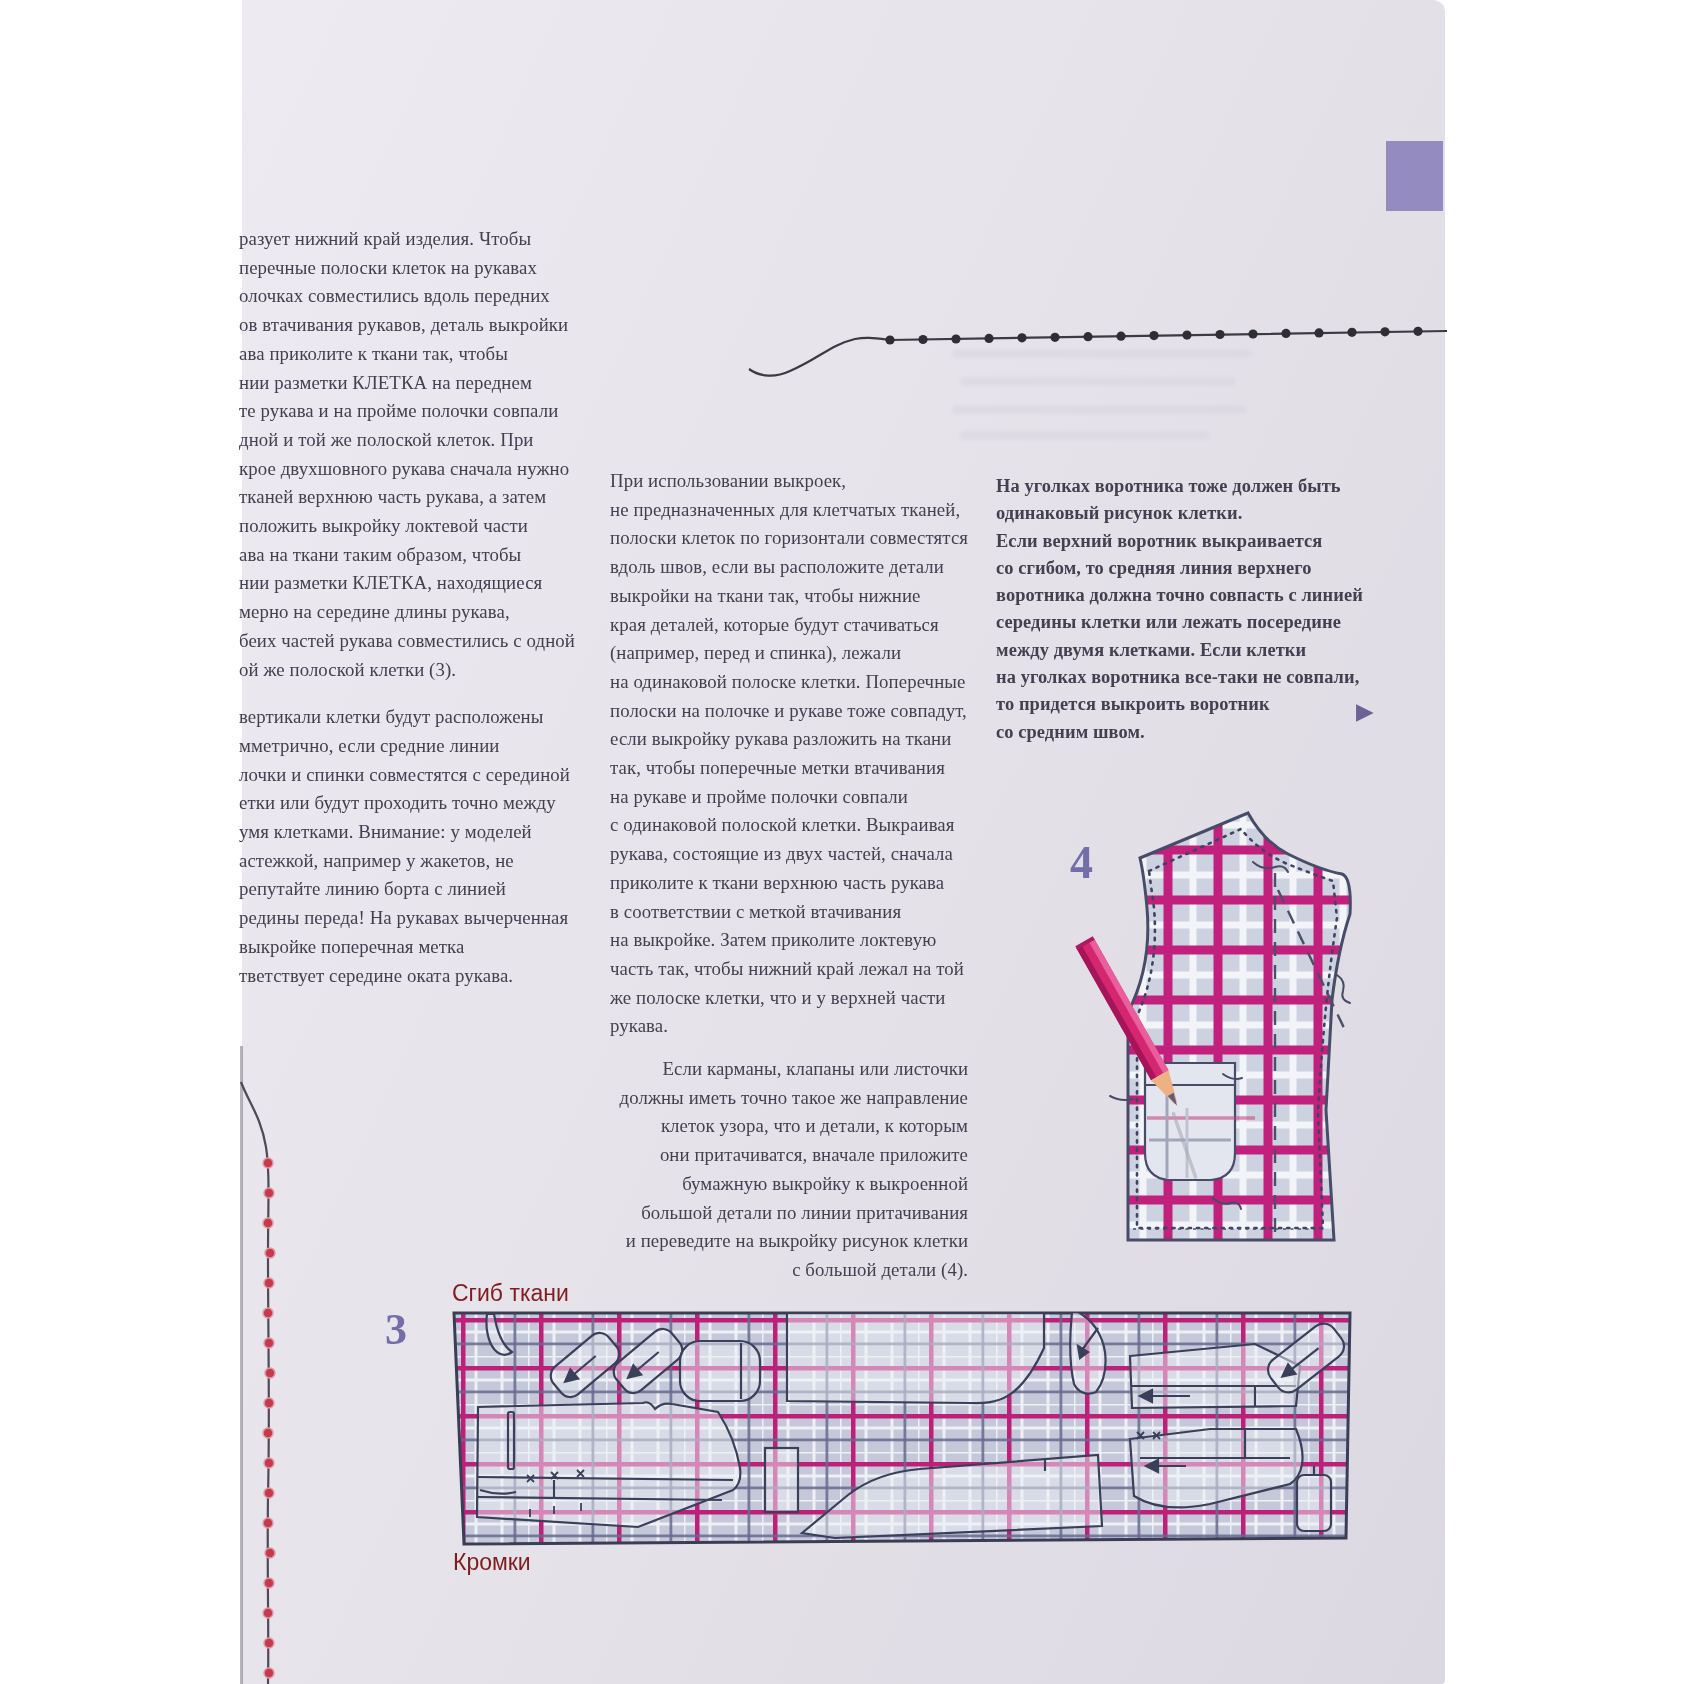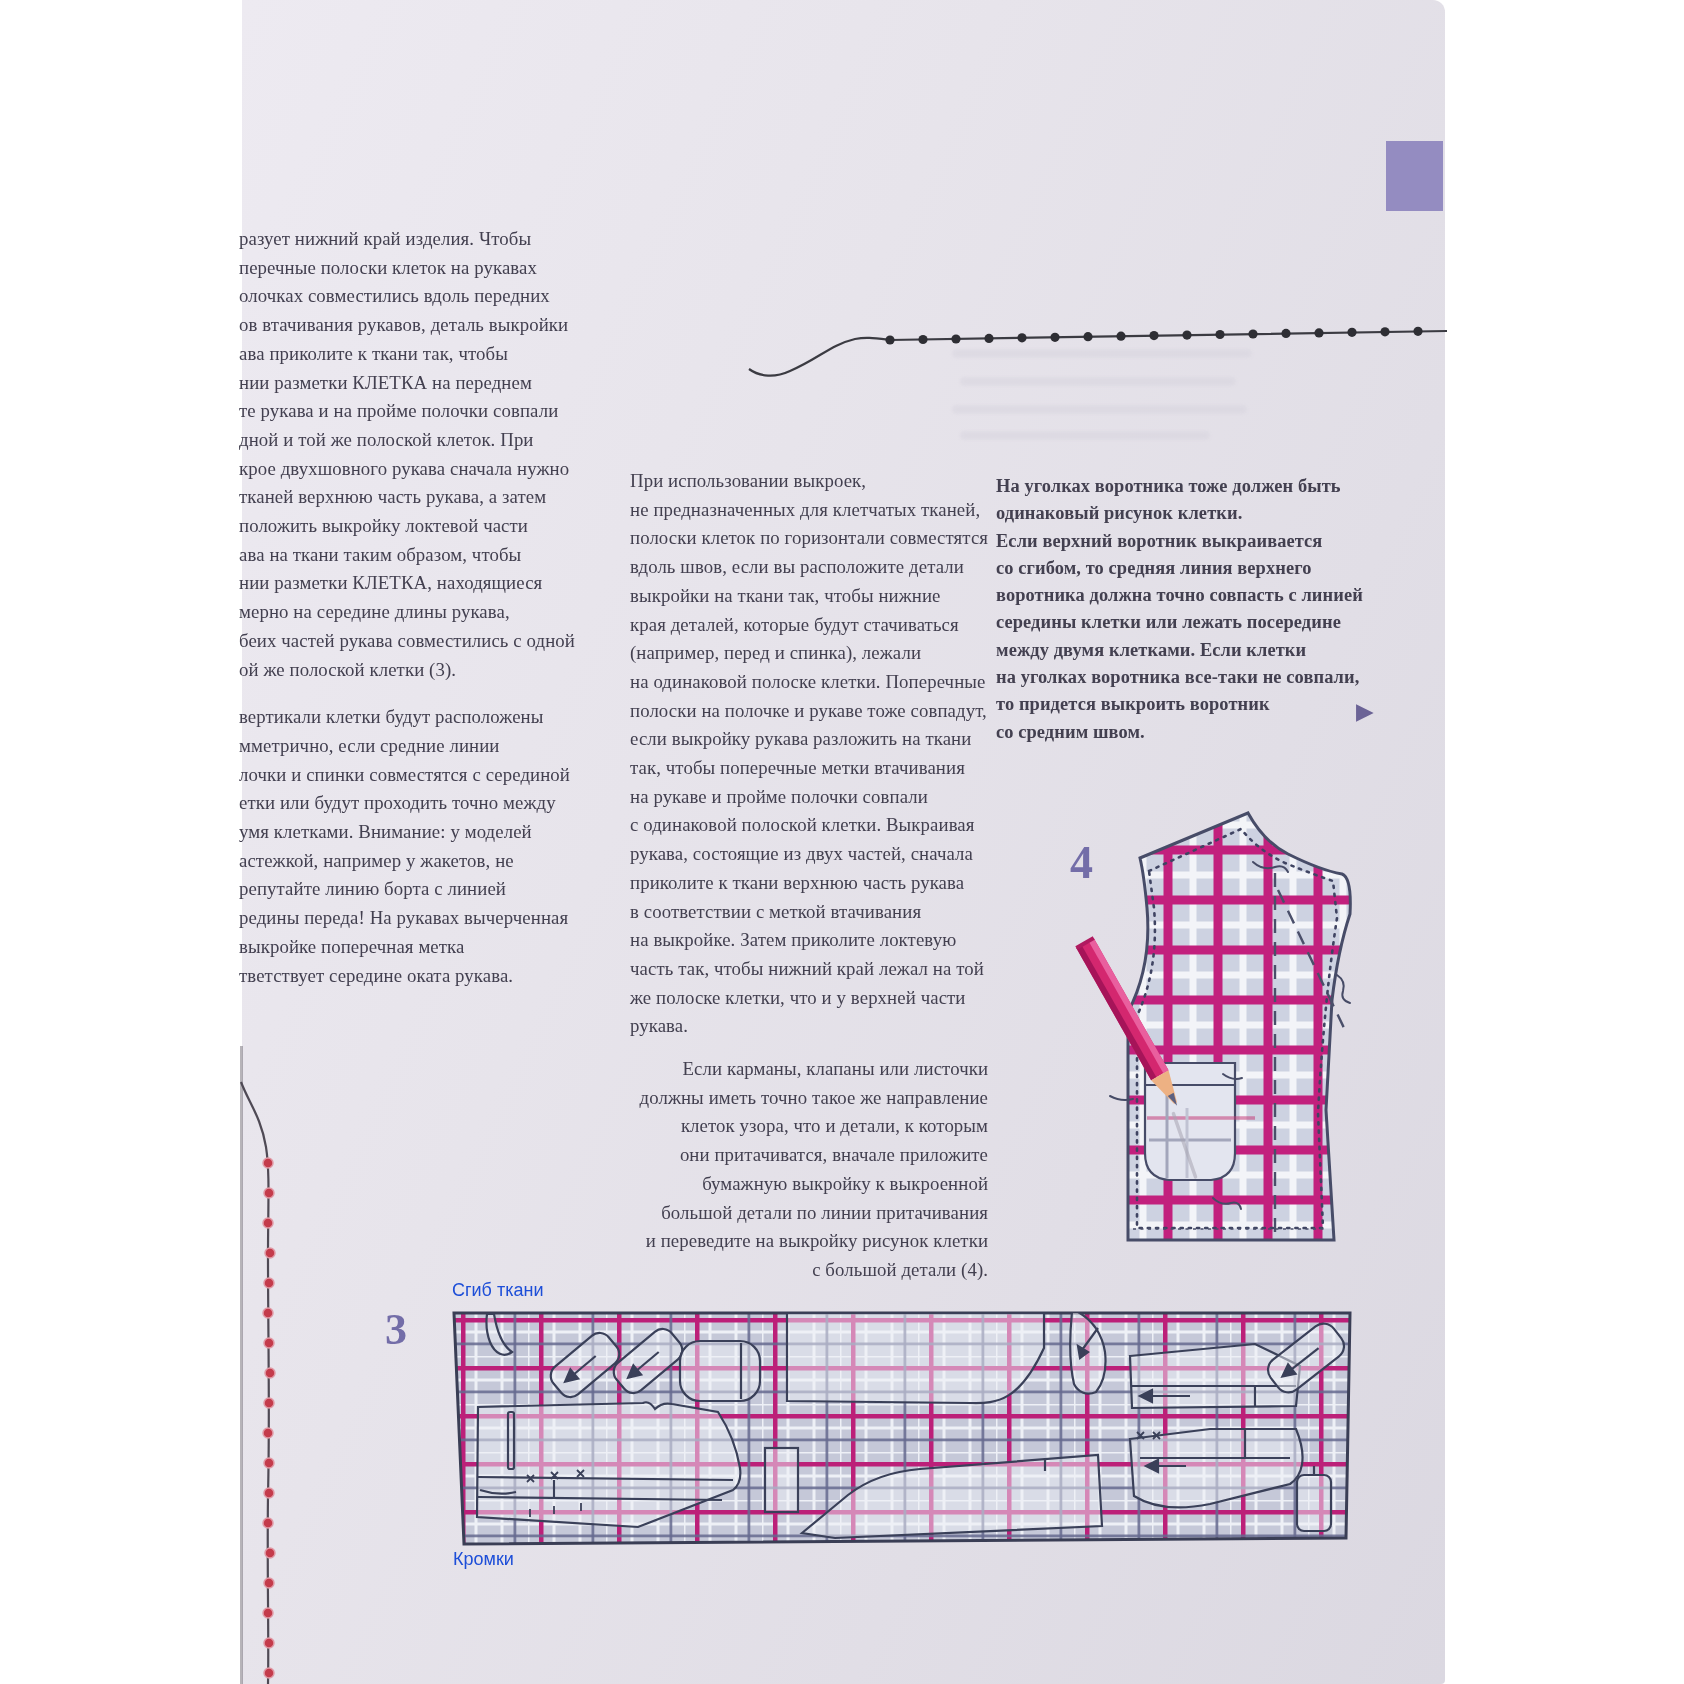--- a/index.html
+++ b/index.html
@@ -13,31 +13,31 @@
     border-radius:0 12px 4px 0;
   }
   .page-edge-line{
     position:absolute;left:240px;top:1046px;width:3px;height:638px;
     background:#6f6974;opacity:.5;
   }
   .purple-square{position:absolute;left:1386px;top:141px;width:57px;height:70px;background:#948cc1;}
   .col{position:absolute;color:#434050;font-size:18.8px;line-height:28.7px;letter-spacing:.1px;}
   .col .tline{white-space:nowrap;}
   .col1{left:239px;top:225px;}
-  .col2{left:610px;top:467px;margin-left:20px;}
+  .col2{left:610px;top:467px;}
   .col3{left:996px;top:473px;font-size:18.4px;line-height:27.3px;font-weight:bold;}
   .col1 .para+.para{margin-top:19px;}
   .col2 .para+.para{margin-top:14px;text-align:right;}
   .next-arrow{
     position:absolute;left:1356px;top:700px;color:#6b6396;font-size:23px;
     font-family:"DejaVu Sans",sans-serif;line-height:1;
   }
   .fig4num{position:absolute;left:1070px;top:836px;font-weight:bold;font-size:46px;color:#736da8;}
   .fig3num{position:absolute;left:385px;top:1304px;font-weight:bold;font-size:44px;color:#736da8;}
-  .fig-label{position:absolute;font-family:"Liberation Sans",sans-serif;font-size:18px;color:#1d4ed8;}
+  .fig-label{position:absolute;font-family:"Liberation Sans",sans-serif;font-size:23px;color:#7f1d1d;}
   .label-top{left:452px;top:1280px;}
   .label-bottom{left:453px;top:1549px;}
   .ghost{position:absolute;background:#d7d4de;opacity:.5;border-radius:5px;filter:blur(1.5px);height:9px;}
   .g1{left:952px;top:349px;width:300px;}
   .g2{left:960px;top:377px;width:276px;}
   .g3{left:952px;top:405px;width:295px;}
   .g4{left:960px;top:431px;width:250px;}
   svg{position:absolute;overflow:visible;}
   .svg-stitch-top{left:690px;top:300px;}
   .svg-stitch-left{left:225px;top:1055px;}

